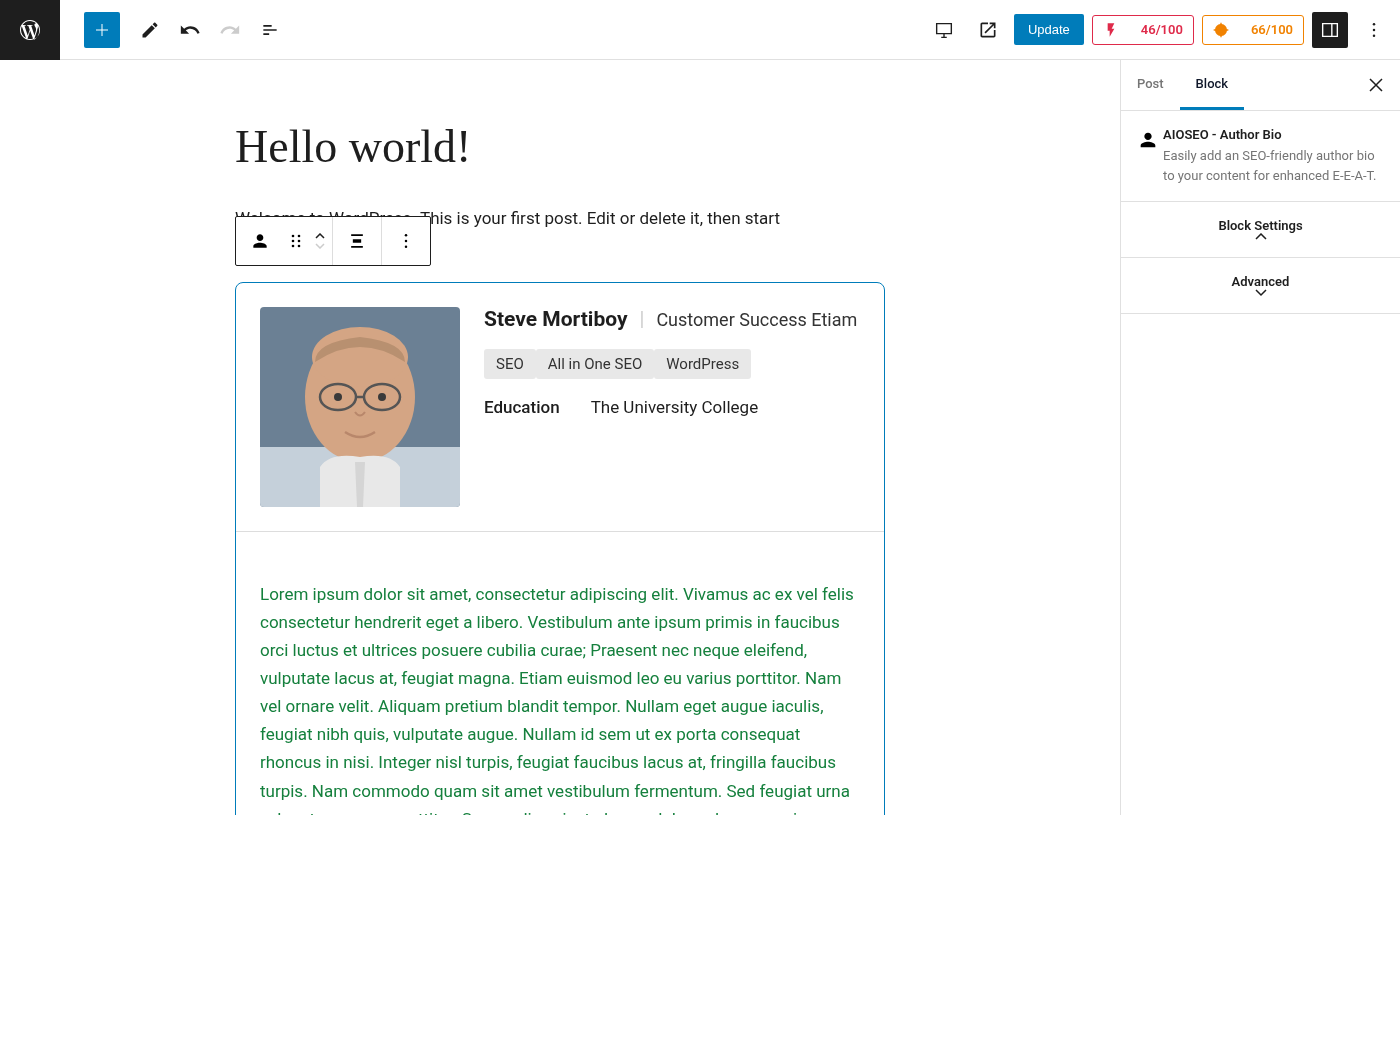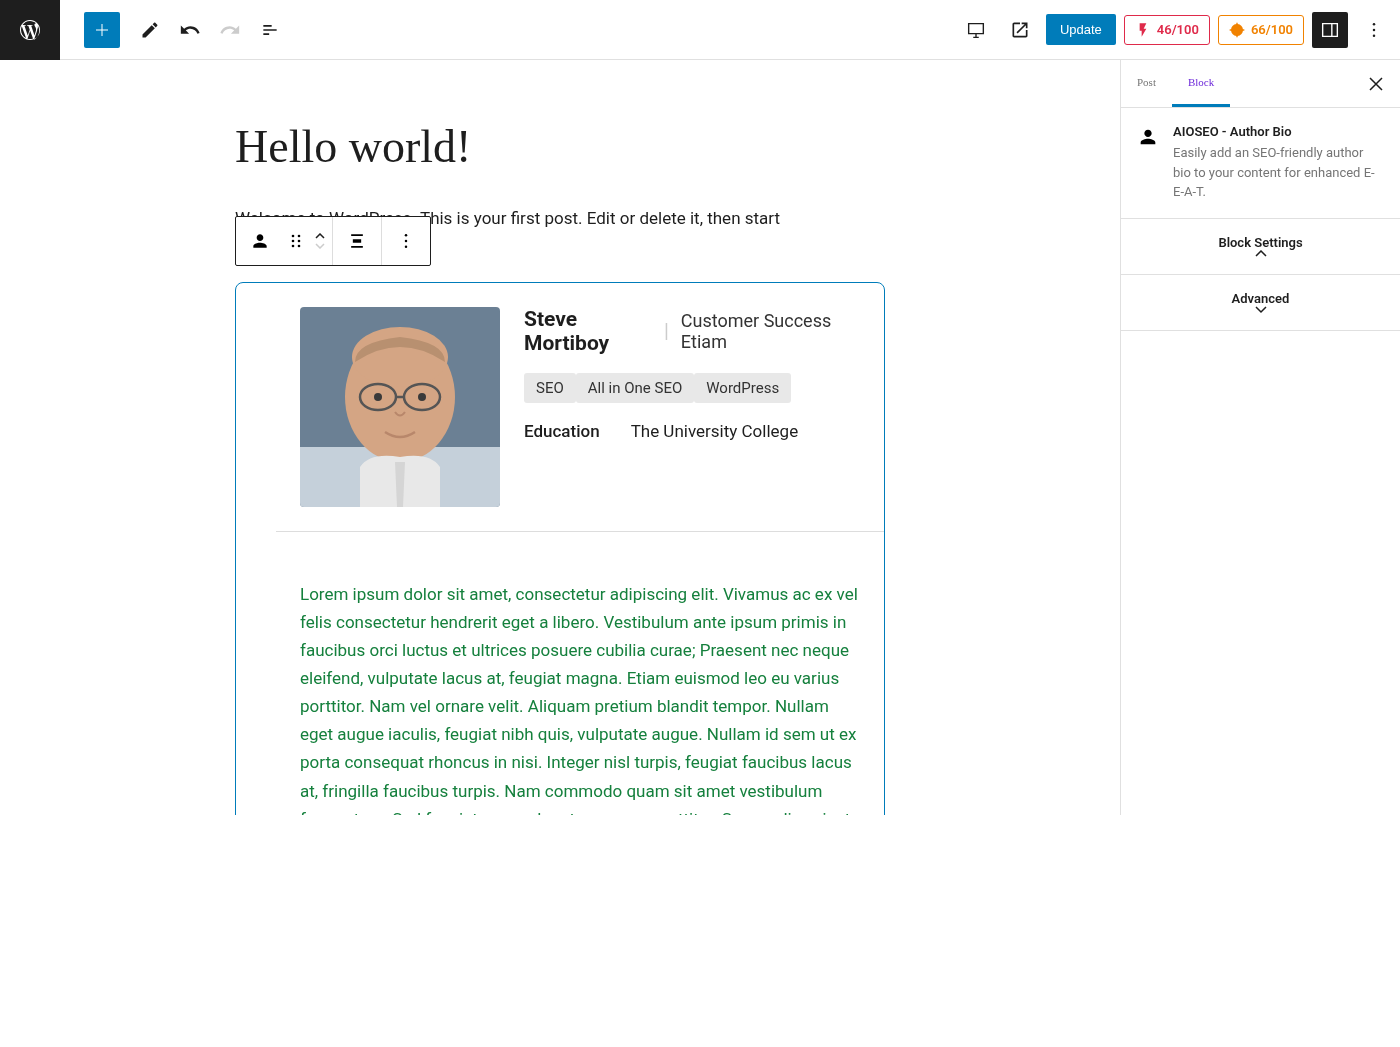--- a/index.html
+++ b/index.html
@@ -16,21 +16,21 @@
     
     .btn-add { width: 36px; height: 36px; background: #007cba; border-radius: 2px; display: flex; align-items: center; justify-content: center; border: none; cursor: pointer; }
     .btn-add svg { fill: #fff; }
     
     .icon-btn { width: 36px; height: 36px; display: flex; align-items: center; justify-content: center; border: none; background: transparent; cursor: pointer; border-radius: 2px; }
     .icon-btn svg { fill: #1e1e1e; }
     .icon-btn.disabled svg { fill: #ccc; }
     
     .btn-update { background: #007cba; color: #fff; border: none; padding: 8px 14px; border-radius: 2px; font-size: 13px; cursor: pointer; font-weight: 500; }
     
-    .score-badge { display: flex; align-items: center; gap: 6px; padding: 6px 10px; border-radius: 3px; font-size: 13px; font-weight: 600; cursor: pointer; }
+    .score-badge { display: flex; align-items: center; gap: 22px; padding: 6px 10px; border-radius: 3px; font-size: 13px; font-weight: 600; cursor: pointer; }
     .score-badge.red { border: 1.5px solid #df2a4a; color: #df2a4a; }
     .score-badge.orange { border: 1.5px solid #f18200; color: #f18200; }
     
     .sidebar-toggle { width: 36px; height: 36px; background: #1e1e1e; display: flex; align-items: center; justify-content: center; border: none; cursor: pointer; border-radius: 2px; }
     .sidebar-toggle svg { fill: #fff; }
     
     
     .main-layout { display: flex; flex: 1; overflow: hidden; }
     .editor-canvas { flex: 1; overflow-y: auto; padding: 60px 0; }
     .editor-content { max-width: 650px; margin: 0 auto; }
@@ -39,44 +39,44 @@
     .post-text { font-size: 17px; line-height: 1.6; color: #1e1e1e; margin-bottom: 16px; }
     
     
     .block-toolbar { display: inline-flex; border: 1px solid #1e1e1e; background: #fff; border-radius: 2px; margin-bottom: 8px; }
     .block-toolbar-group { display: flex; border-right: 1px solid #ddd; }
     .block-toolbar-group:last-child { border-right: none; }
     .block-toolbar-btn { width: 48px; height: 48px; display: flex; align-items: center; justify-content: center; border: none; background: transparent; cursor: pointer; }
     .block-toolbar-btn.narrow { width: 24px; }
     
     
-    .author-bio-block { border: 1.5px solid #007cba; border-radius: 8px; overflow: hidden; padding-left: 40px; }
+    .author-bio-block { border: 1.5px solid #007cba; border-radius: 8px; overflow: hidden; }
     .author-bio-top { display: flex; gap: 24px; padding: 24px; border-bottom: 1px solid #ddd; }
     .author-avatar { width: 200px; height: 200px; border-radius: 4px; overflow: hidden; flex-shrink: 0; }
     .author-avatar svg { width: 100%; height: 100%; }
     .author-info { flex: 1; }
     .author-name-row { display: flex; align-items: center; gap: 12px; margin-bottom: 6px; }
     .author-name { font-size: 21px; font-weight: 700; }
     .author-divider { color: #ccc; font-size: 20px; }
     .author-role { font-size: 18px; color: #333; }
     .author-tags { display: flex; gap: 0; margin: 18px 0; }
     .author-tag { background: #e8e8e8; padding: 6px 12px; border-radius: 3px; font-size: 15px; color: #333; }
     .author-edu { display: flex; gap: 31px; font-size: 17px; text-align: right; }
     .author-edu-label { font-weight: 500; }
     .author-bio-bottom { padding: 48px 24px 24px; }
     .author-bio-text { font-size: 17px; line-height: 1.65; color: #15803d; }
     
     
     .sidebar { width: 280px; border-left: 1px solid #e0e0e0; background: #fff; overflow-y: auto; }
     .sidebar-tabs { display: flex; border-bottom: 1px solid #e0e0e0; align-items: center; padding-right: 8px; }
-    .sidebar-tab { padding: 16px 16px; font-size: 11px; font-weight: 500; cursor: pointer; border-bottom: 3px solid transparent; color: #757575; font-family: Liberation Serif, serif; }
-    .sidebar-tab.active { color: #6d28d9; border-bottom-color: #007cba; }
+    .sidebar-tab { padding: 16px 16px; font-size: 13px; font-weight: 500; cursor: pointer; border-bottom: 3px solid transparent; color: #757575; }
+    .sidebar-tab.active { color: #0f172a; border-bottom-color: #007cba; }
     .sidebar-close { margin-left: auto; width: 32px; height: 32px; display: flex; align-items: center; justify-content: center; border: none; background: transparent; cursor: pointer; }
     
-    .block-info { display: flex; gap: 12px; padding: 16px; border-bottom: 1px solid #e0e0e0; }
+    .block-info { display: flex; gap: 2px; padding: 16px; border-bottom: 1px solid #e0e0e0; }
     .block-info-icon { width: 24px; flex-shrink: 0; margin-top: 2px; }
     .block-info-text { font-size: 13px; }
     .block-info-title { font-weight: 600; margin-bottom: 4px; }
     .block-info-desc { color: #757575; line-height: 1.5; }
     
     .sidebar-section { border-bottom: 1px solid #e0e0e0; }
     .sidebar-section-header { display: flex; align-items: center; justify-content: space-between; padding: 16px; cursor: pointer; font-size: 13px; font-weight: 600; flex-direction: column; }
     .sidebar-section-body { padding: 0 16px 16px; }
     
     .toggle-row { display: flex; align-items: center; gap: 12px; font-size: 13px; }

